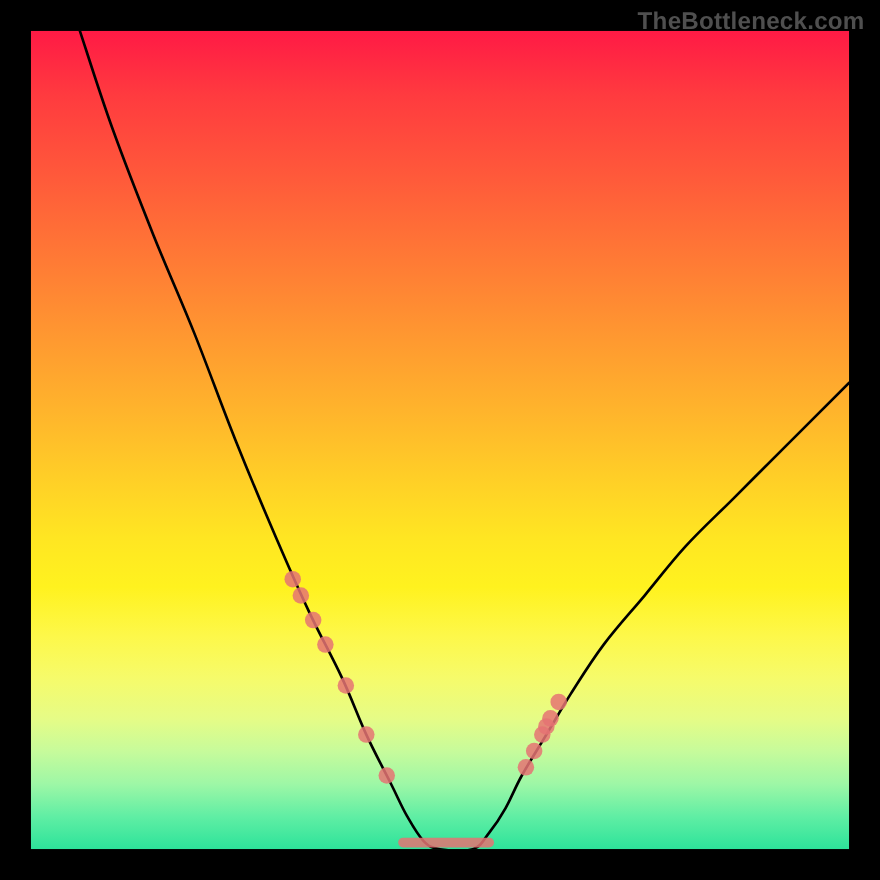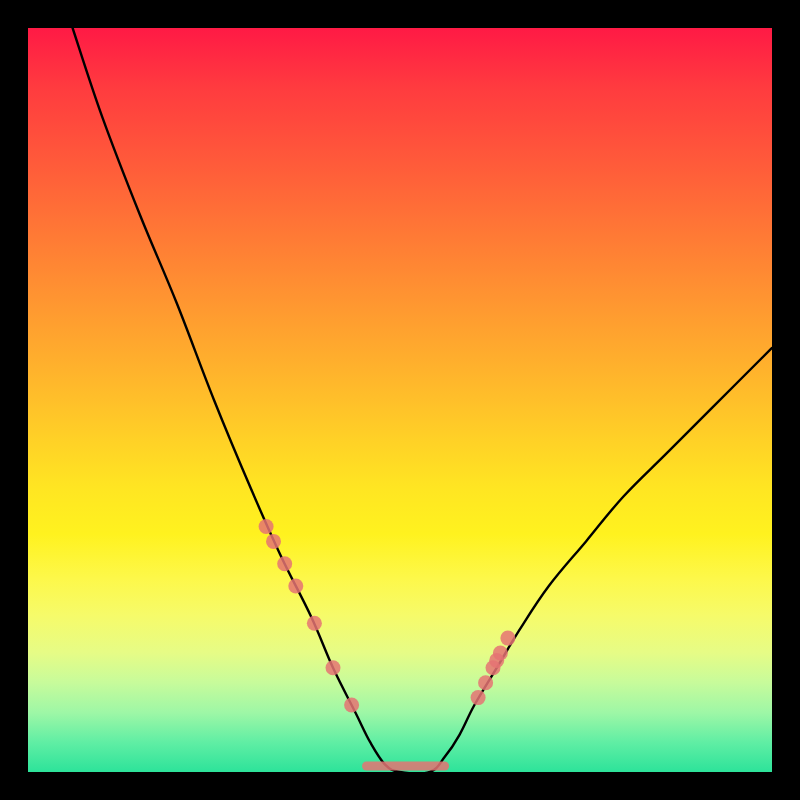--- a/index.html
+++ b/index.html
@@ -78,20 +78,21 @@
     stroke: #e57373;
     stroke-width: 9;
     stroke-linecap: round;
     stroke-opacity: 0.85;
   }
 </style>
 </head>
 <body>
 
 <div class="stage">
+  <div class="watermark">TheBottleneck.com</div>
 
   <div class="plot">
     <div class="gradient"></div>
 
     <svg class="curve" viewBox="0 0 744 744" preserveAspectRatio="none">
       <path id="curve-path" d="M 44.6 0.0 C 50.0 16.1, 62.3 55.8, 74.4 89.3 C 86.5 122.8, 98.2 152.5, 111.6 186.0 C 125.0 219.5, 135.4 241.8, 148.8 275.3 C 162.2 308.8, 172.6 338.5, 186.0 372.0 C 199.4 405.5, 211.1 433.2, 223.2 461.3 C 235.3 489.4, 242.2 505.5, 253.0 528.2 C 263.7 551.0, 273.3 567.7, 282.7 587.8 C 292.1 607.8, 297.0 622.4, 305.0 639.8 C 313.1 657.2, 320.7 671.1, 327.4 684.5 C 334.1 697.9, 336.9 704.9, 342.2 714.2 C 347.6 723.6, 351.8 731.2, 357.1 736.6 C 362.5 741.9, 364.0 742.7, 372.0 744.0 C 380.0 745.3, 393.7 746.7, 401.8 744.0 C 409.8 741.3, 411.3 735.8, 416.6 729.1 C 422.0 722.4, 426.2 716.2, 431.5 706.8 C 436.9 697.4, 439.7 689.1, 446.4 677.0 C 453.1 665.0, 460.7 653.2, 468.7 639.8 C 476.8 626.4, 481.7 617.4, 491.0 602.6 C 500.4 587.9, 508.7 574.1, 520.8 558.0 C 532.9 541.9, 544.6 529.4, 558.0 513.4 C 571.4 497.3, 580.5 484.8, 595.2 468.7 C 609.9 452.6, 623.8 440.2, 639.8 424.1 C 655.9 408.0, 665.7 398.2, 684.5 379.4 C 703.2 360.7, 733.3 330.6, 744.0 319.9"></path>
       <line id="flat-seg" class="flat" x1="338.5" y1="738.0" x2="416.6" y2="738.0"></line>
       <g id="markers">
           <circle class="marker" cx="238.1" cy="498.5" r="7.5"></circle>
           <circle class="marker" cx="245.5" cy="513.4" r="7.5"></circle>

